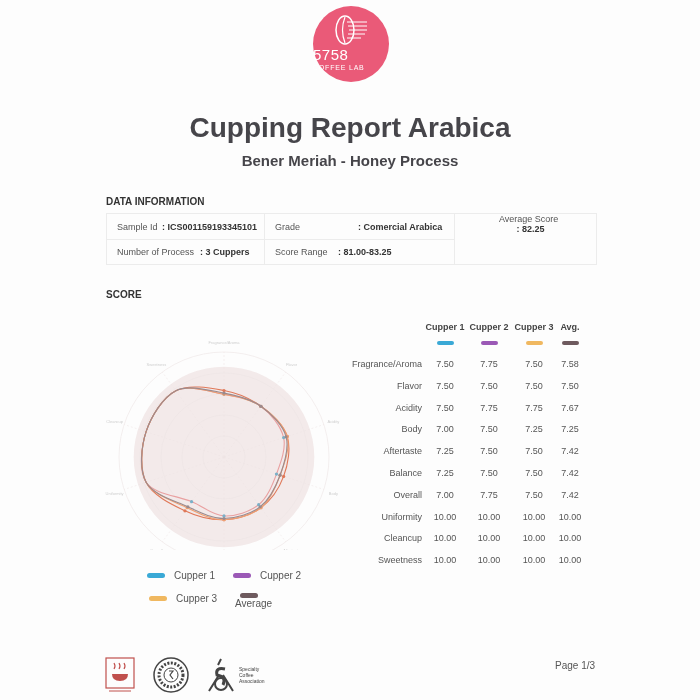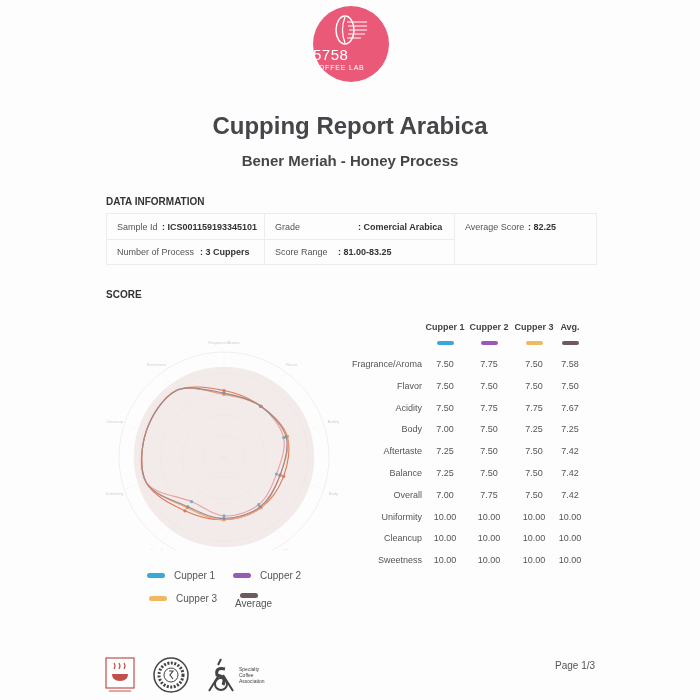--- a/index.html
+++ b/index.html
@@ -8,30 +8,30 @@
       font-family: "Liberation Sans", sans-serif; color: #4a4a4f;
     }
     .logo {
       position: absolute; left: 313px; top: 6px; width: 76px; height: 76px; border-radius: 50%;
       background: #ea5a78; color: #fff; text-align: left;
     }
     .logo svg { position: absolute; left: 20px; top: 8px; }
     .logo .num { position: absolute; left: 0; right: 0; top: 40px; font-size: 15px; letter-spacing: 0.5px; }
     .logo .sub { position: absolute; left: 0; right: 0; top: 58px; font-size: 7px; letter-spacing: 0.8px; }
     .title { position: absolute; left: 0; width: 700px; top: 112px; text-align: center;
-      font-size: 24px; font-weight: bold; color: #46454a; }
+      font-size: 28px; font-weight: bold; color: #46454a; }
     .subtitle { position: absolute; left: 0; width: 700px; top: 152px; text-align: center;
       font-size: 15px; font-weight: bold; color: #46454a; }
     .section { position: absolute; left: 106px; font-size: 10px; font-weight: bold; color: #333; }
     .info-table { position: absolute; left: 106px; top: 213px; width: 489px; height: 50px;
       border: 1px solid #ececec; display: grid;
       grid-template-columns: 158px 190px 141px; grid-template-rows: 25px 25px; }
     .cell { display: flex; align-items: center; font-size: 9px; color: #555; padding-left: 10px;
       border-right: 1px solid #ececec; }
-    .cell:nth-child(3n) { border-right: none; }
+    .cell:nth-child(3n) { border-right: none; flex-direction: column; }
     .cell .lbl { display: inline-block; }
     .cell .val { font-weight: bold; color: #333; margin-left: 0; }
     .l1 { width: 45px; } .l2 { width: 83px; } .l3 { width: 63px; }
     .radar { position: absolute; left: 100px; top: 310px; }
     .score-table { position: absolute; left: 340px; top: 322px; }
     .hdr { position: absolute; top: 0; font-size: 9px; font-weight: bold; color: #444; text-align: center; width: 50px; }
     .swatch { position: absolute; top: 19px; width: 17px; height: 4px; border-radius: 2px; }
     .row-lbl { position: absolute; left: 0; width: 82px; text-align: right; font-size: 9px; color: #555; }
     .row-val { position: absolute; width: 40px; text-align: center; font-size: 9px; color: #555; }
     .legend { position: absolute; font-size: 10px; color: #555; display: flex; align-items: center; }

